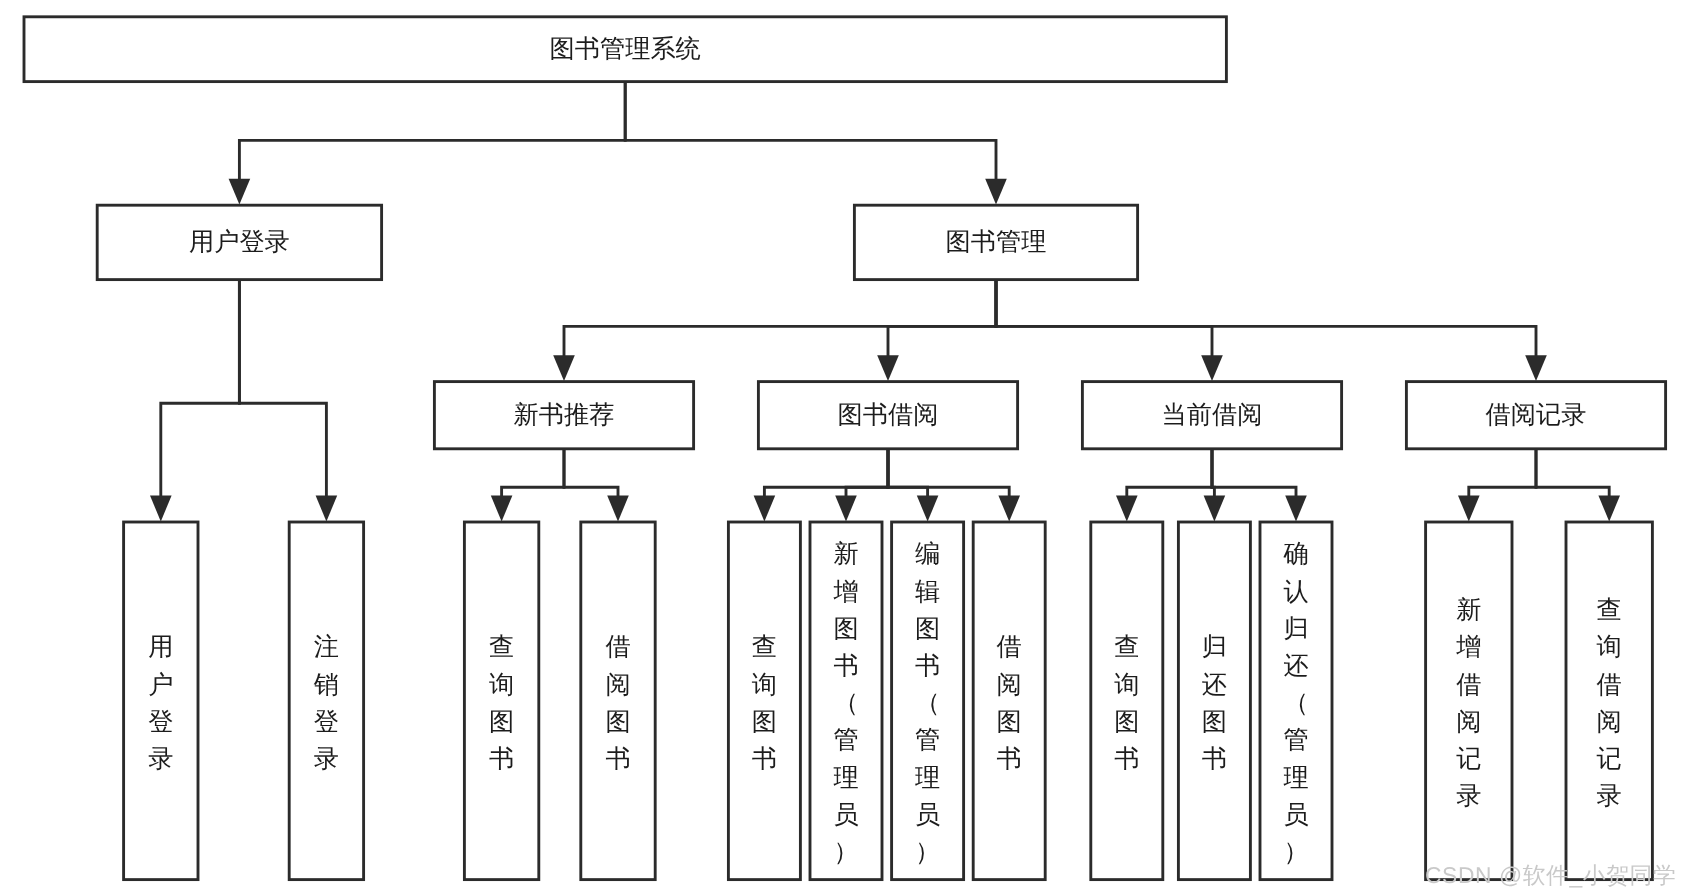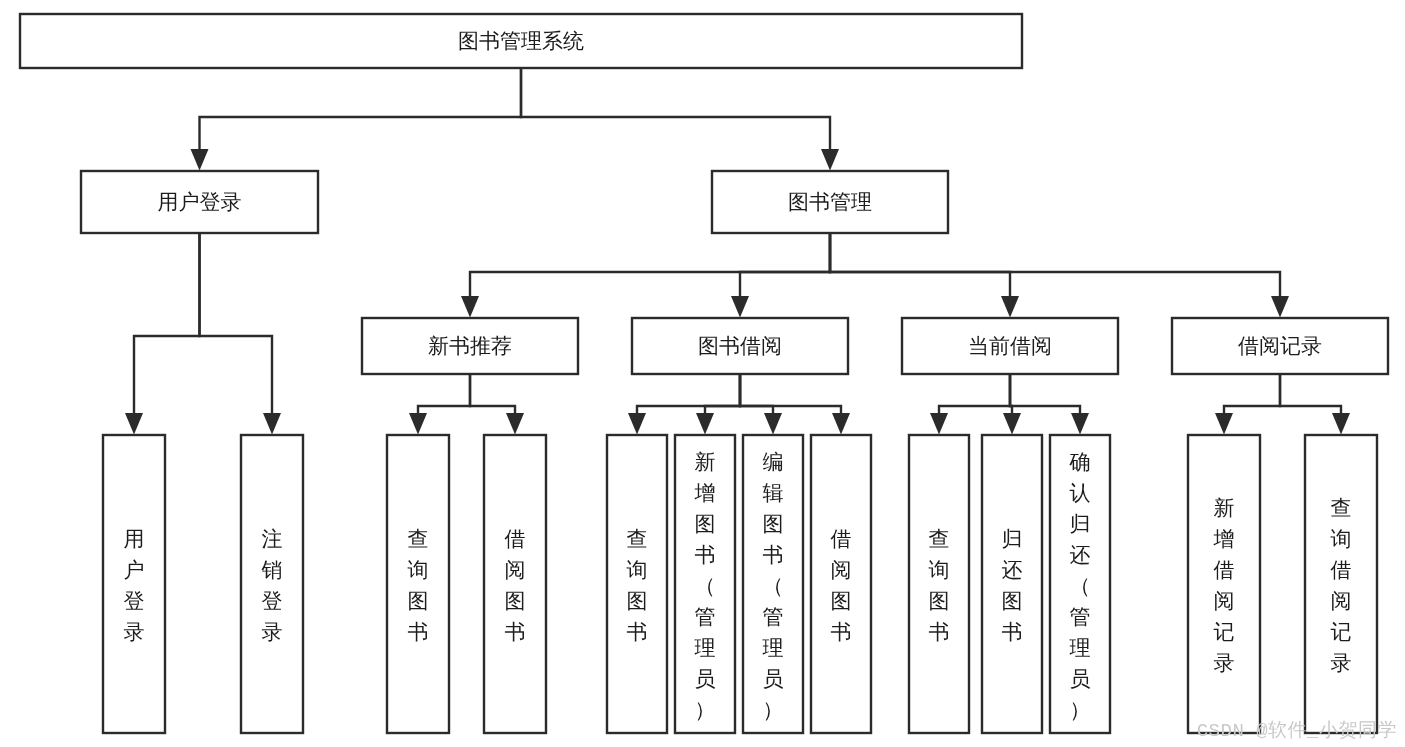--- a/index.html
+++ b/index.html
@@ -51,21 +51,21 @@
     stroke-linecap: butt;
   }
   .arrow-head {
     fill: #2b2b2b;
     stroke: none;
   }
   .watermark {
     position: absolute;
     right: 8px;
     bottom: 4px;
-    font-family: Liberation Mono, monospace;
+    font-family: Liberation Sans, sans-serif;
     font-size: 19px;
     color: #c9c9c9;
     white-space: nowrap;
     user-select: none;
     letter-spacing: 0.5px;
   }
 </style>
 </head>
 <body>
 

